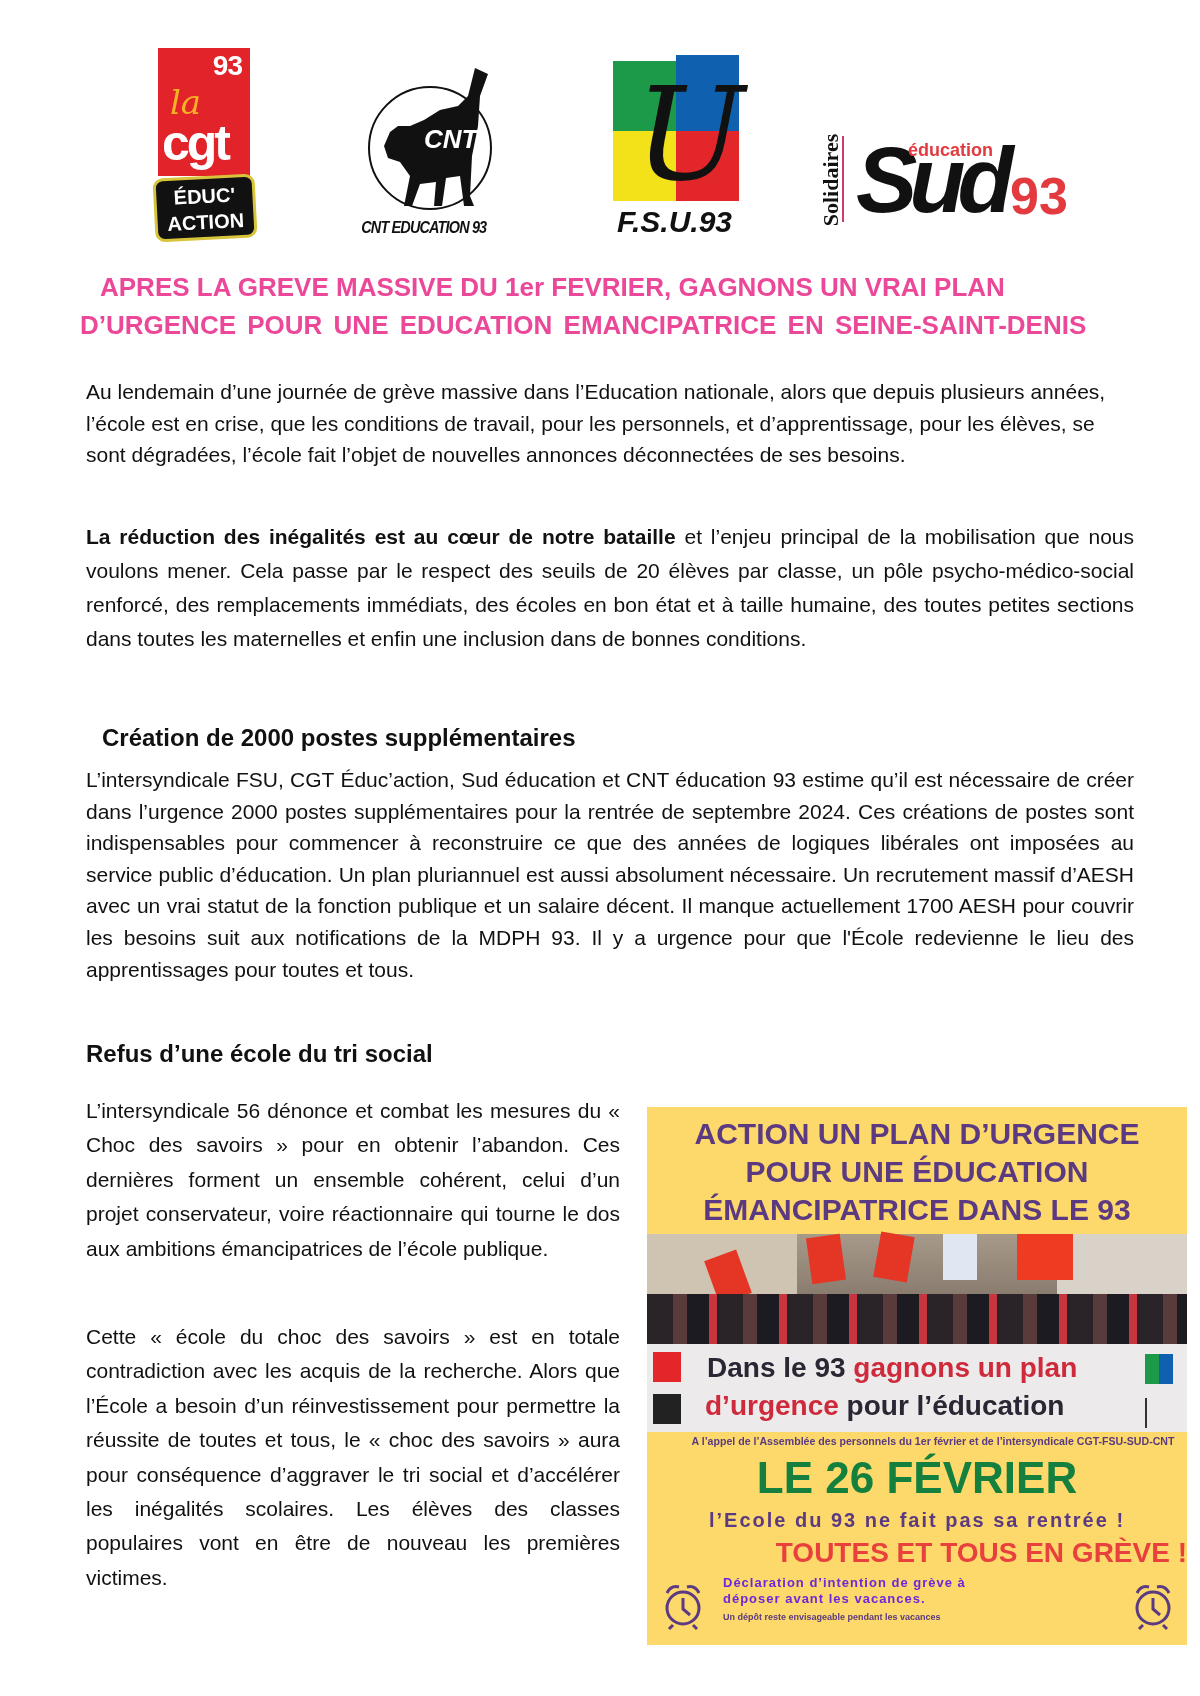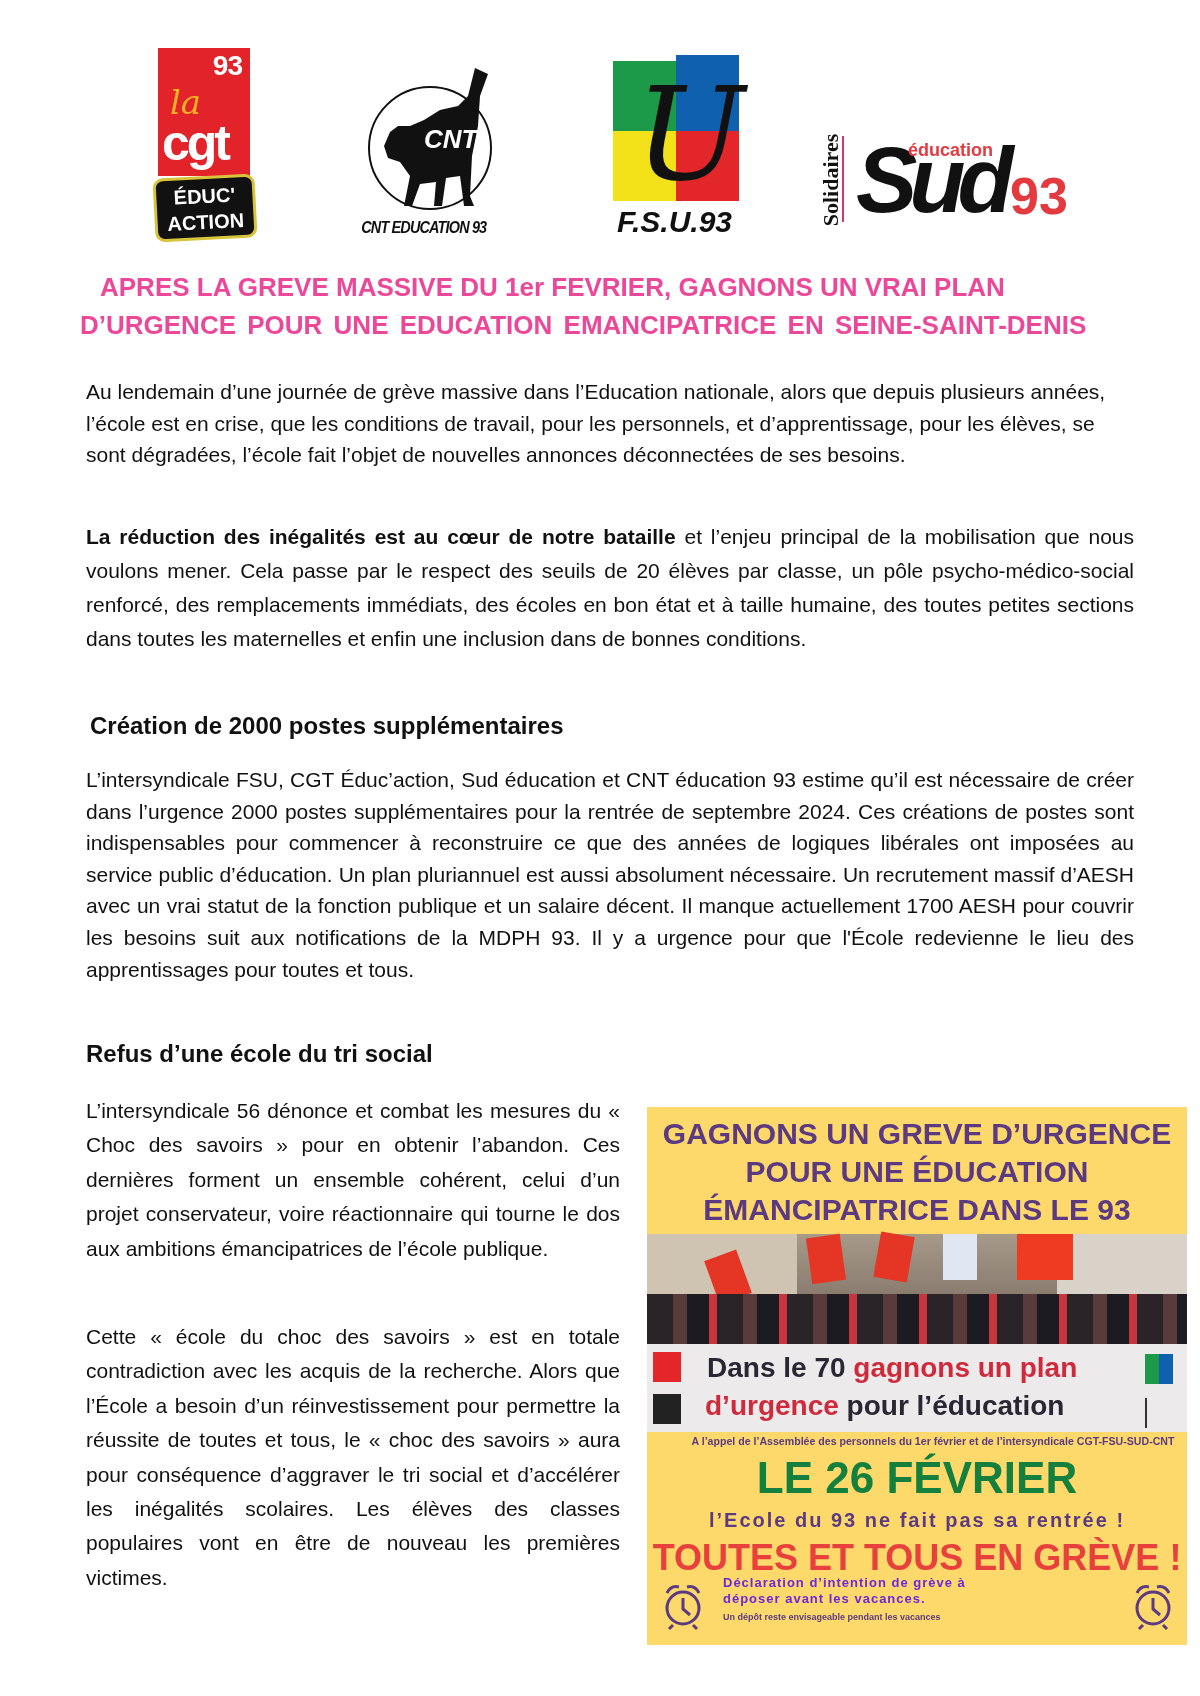--- a/index.html
+++ b/index.html
@@ -66,21 +66,21 @@
   .poster .banner { position: absolute; left: 0; top: 110px; width: 540px; height: 88px; background: #eceaea; }
   .poster .bl1, .poster .bl2 { position: absolute; left: 60px; width: 420px; font-weight: bold; font-size: 28px; white-space: nowrap; }
   .poster .bl1 { top: 8px; }
   .poster .bl2 { top: 46px; left: 58px; }
   .poster .dark { color: #2a2633; }
   .poster .red { color: #cf2a3c; }
   .poster .mini { position: absolute; width: 28px; height: 30px; }
   .poster .appel { position: absolute; left: 16px; top: 328px; width: 540px; text-align: center; font-weight: bold; font-size: 10.6px; color: #5b3a82; white-space: nowrap; }
   .poster .date { position: absolute; left: 0; top: 346px; width: 540px; text-align: center; font-weight: bold; font-size: 44px; color: #15803d; }
   .poster .sub { position: absolute; left: 0; top: 402px; width: 540px; text-align: center; font-weight: bold; font-size: 20px; letter-spacing: 2px; color: #5b3a82; }
-  .poster .greve { position: absolute; left: 0; top: 430px; width: 540px; text-align: center; font-weight: bold; font-size: 36px; color: #e8413d; }
+  .poster .greve { position: absolute; left: 0; top: 430px; width: 540px; text-align: right; font-weight: bold; font-size: 28px; color: #e8413d; }
   .poster .decl { position: absolute; left: 76px; top: 468px; width: 400px; font-weight: bold; font-size: 13px; line-height: 16px; color: #6d28d9; letter-spacing: 1px; }
   .poster .note { position: absolute; left: 76px; top: 505px; font-weight: bold; font-size: 9px; color: #5b3a82; }
   .poster .clock { position: absolute; top: 474px; width: 44px; height: 50px; }
 </style>
 </head>
 <body>
 
 <div class="logo cgt">
   <div class="red">
     <span class="n93">93</span>
@@ -123,49 +123,49 @@
 
 <h1 class="title" style="margin:0">
   <span class="l1">APRES LA GREVE MASSIVE DU 1er FEVRIER, GAGNONS UN VRAI PLAN</span>
   <span class="l2">D’URGENCE POUR UNE EDUCATION EMANCIPATRICE EN SEINE-SAINT-DENIS</span>
 </h1>
 
 <p class="para p1" style="margin:0">Au lendemain d’une journée de grève massive dans l’Education nationale, alors que depuis plusieurs années, l’école est en crise, que les conditions de travail, pour les personnels, et d’apprentissage, pour les élèves, se sont dégradées, l’école fait l’objet de nouvelles annonces déconnectées de ses besoins.</p>
 
 <p class="para p2" style="margin:0"><span class="b">La réduction des inégalités est au cœur de notre bataille</span><span> et l’enjeu principal de la mobilisation que nous voulons mener. Cela passe par le respect des seuils de 20 élèves par classe, un pôle psycho-médico-social renforcé, des remplacements immédiats, des écoles en bon état et à taille humaine, des toutes petites sections dans toutes les maternelles et enfin une inclusion dans de bonnes conditions.</span></p>
 
-<h2 class="h2 h-a" style="margin:4px">Création de 2000 postes supplémentaires</h2>
+<h2 class="h2 h-a" style="margin:16px">Création de 2000 postes supplémentaires</h2>
 <p class="para p3" style="margin:0">L’intersyndicale FSU, CGT Éduc’action, Sud éducation et CNT éducation 93 estime qu’il est nécessaire de créer dans l’urgence 2000 postes supplémentaires pour la rentrée de septembre 2024. Ces créations de postes sont indispensables pour commencer à reconstruire ce que des années de logiques libérales ont imposées au service public d’éducation. Un plan pluriannuel est aussi absolument nécessaire. Un recrutement massif d’AESH avec un vrai statut de la fonction publique et un salaire décent. Il manque actuellement 1700 AESH pour couvrir les besoins suit aux notifications de la MDPH 93. Il y a urgence pour que l'École redevienne le lieu des apprentissages pour toutes et tous.</p>
 
 <h2 class="h2 h-b" style="margin:0">Refus d’une école du tri social</h2>
 <p class="col c1" style="margin:0">L’intersyndicale 56 dénonce et combat les mesures du « Choc des savoirs » pour en obtenir l’abandon. Ces dernières forment un ensemble cohérent, celui d’un projet conservateur, voire réactionnaire qui tourne le dos aux ambitions émancipatrices de l’école publique.</p>
 <p class="col c2" style="margin:0">Cette « école du choc des savoirs » est en totale contradiction avec les acquis de la recherche. Alors que l’École a besoin d’un réinvestissement pour permettre la réussite de toutes et tous, le « choc des savoirs » aura pour conséquence d’aggraver le tri social et d’accélérer les inégalités scolaires. Les élèves des classes populaires vont en être de nouveau les premières victimes.</p>
 
 <div class="poster">
   <div class="head">
-    <div>GAGNONS UN GREVE D’URGENCE</div>
+    <div>ACTION UN PLAN D’URGENCE</div>
     <div>POUR UNE ÉDUCATION</div>
     <div>ÉMANCIPATRICE DANS LE 93</div>
   </div>
 
   <div class="photo">
     <div class="bldg" style="left:0;width:150px"></div>
     <div class="bldg" style="left:410px;width:130px;background:#d8d2c8"></div>
     <div class="flag" style="left:64px;top:20px;transform:rotate(-20deg)"></div>
     <div class="flag" style="left:162px;top:2px;transform:rotate(-8deg)"></div>
     <div class="flag" style="left:230px;top:0px;transform:rotate(10deg)"></div>
     <div class="flag" style="left:296px;top:0px;background:#dfe7f3"></div>
     <div class="flag" style="left:370px;top:0px;width:56px;background:#ef3b22"></div>
     <div class="crowd"></div>
     <div class="banner">
       <div class="mini" style="left:6px;top:8px;background:#e2262a"></div>
       <div class="mini" style="left:6px;top:50px;background:#222"></div>
       <div class="mini" style="left:498px;top:10px;background:linear-gradient(90deg,#1c9a4a 50%,#1060b0 50%)"></div>
       <div class="mini" style="left:498px;top:54px;background:#eceaea;border-left:2px solid #333"></div>
-      <div class="bl1"><span class="dark">Dans le 70 </span><span class="red">gagnons un plan</span></div>
+      <div class="bl1"><span class="dark">Dans le 93 </span><span class="red">gagnons un plan</span></div>
       <div class="bl2"><span class="red">d’urgence </span><span class="dark">pour l’éducation</span></div>
     </div>
   </div>
 
   <div class="appel">A l’appel de l’Assemblée des personnels du 1er février et de l’intersyndicale CGT-FSU-SUD-CNT</div>
   <div class="date">LE 26 FÉVRIER</div>
   <div class="sub">l’Ecole du 93 ne fait pas sa rentrée !</div>
   <div class="greve">TOUTES ET TOUS EN GRÈVE !</div>
 
   <svg class="clock" style="left:14px" viewBox="0 0 44 50">

